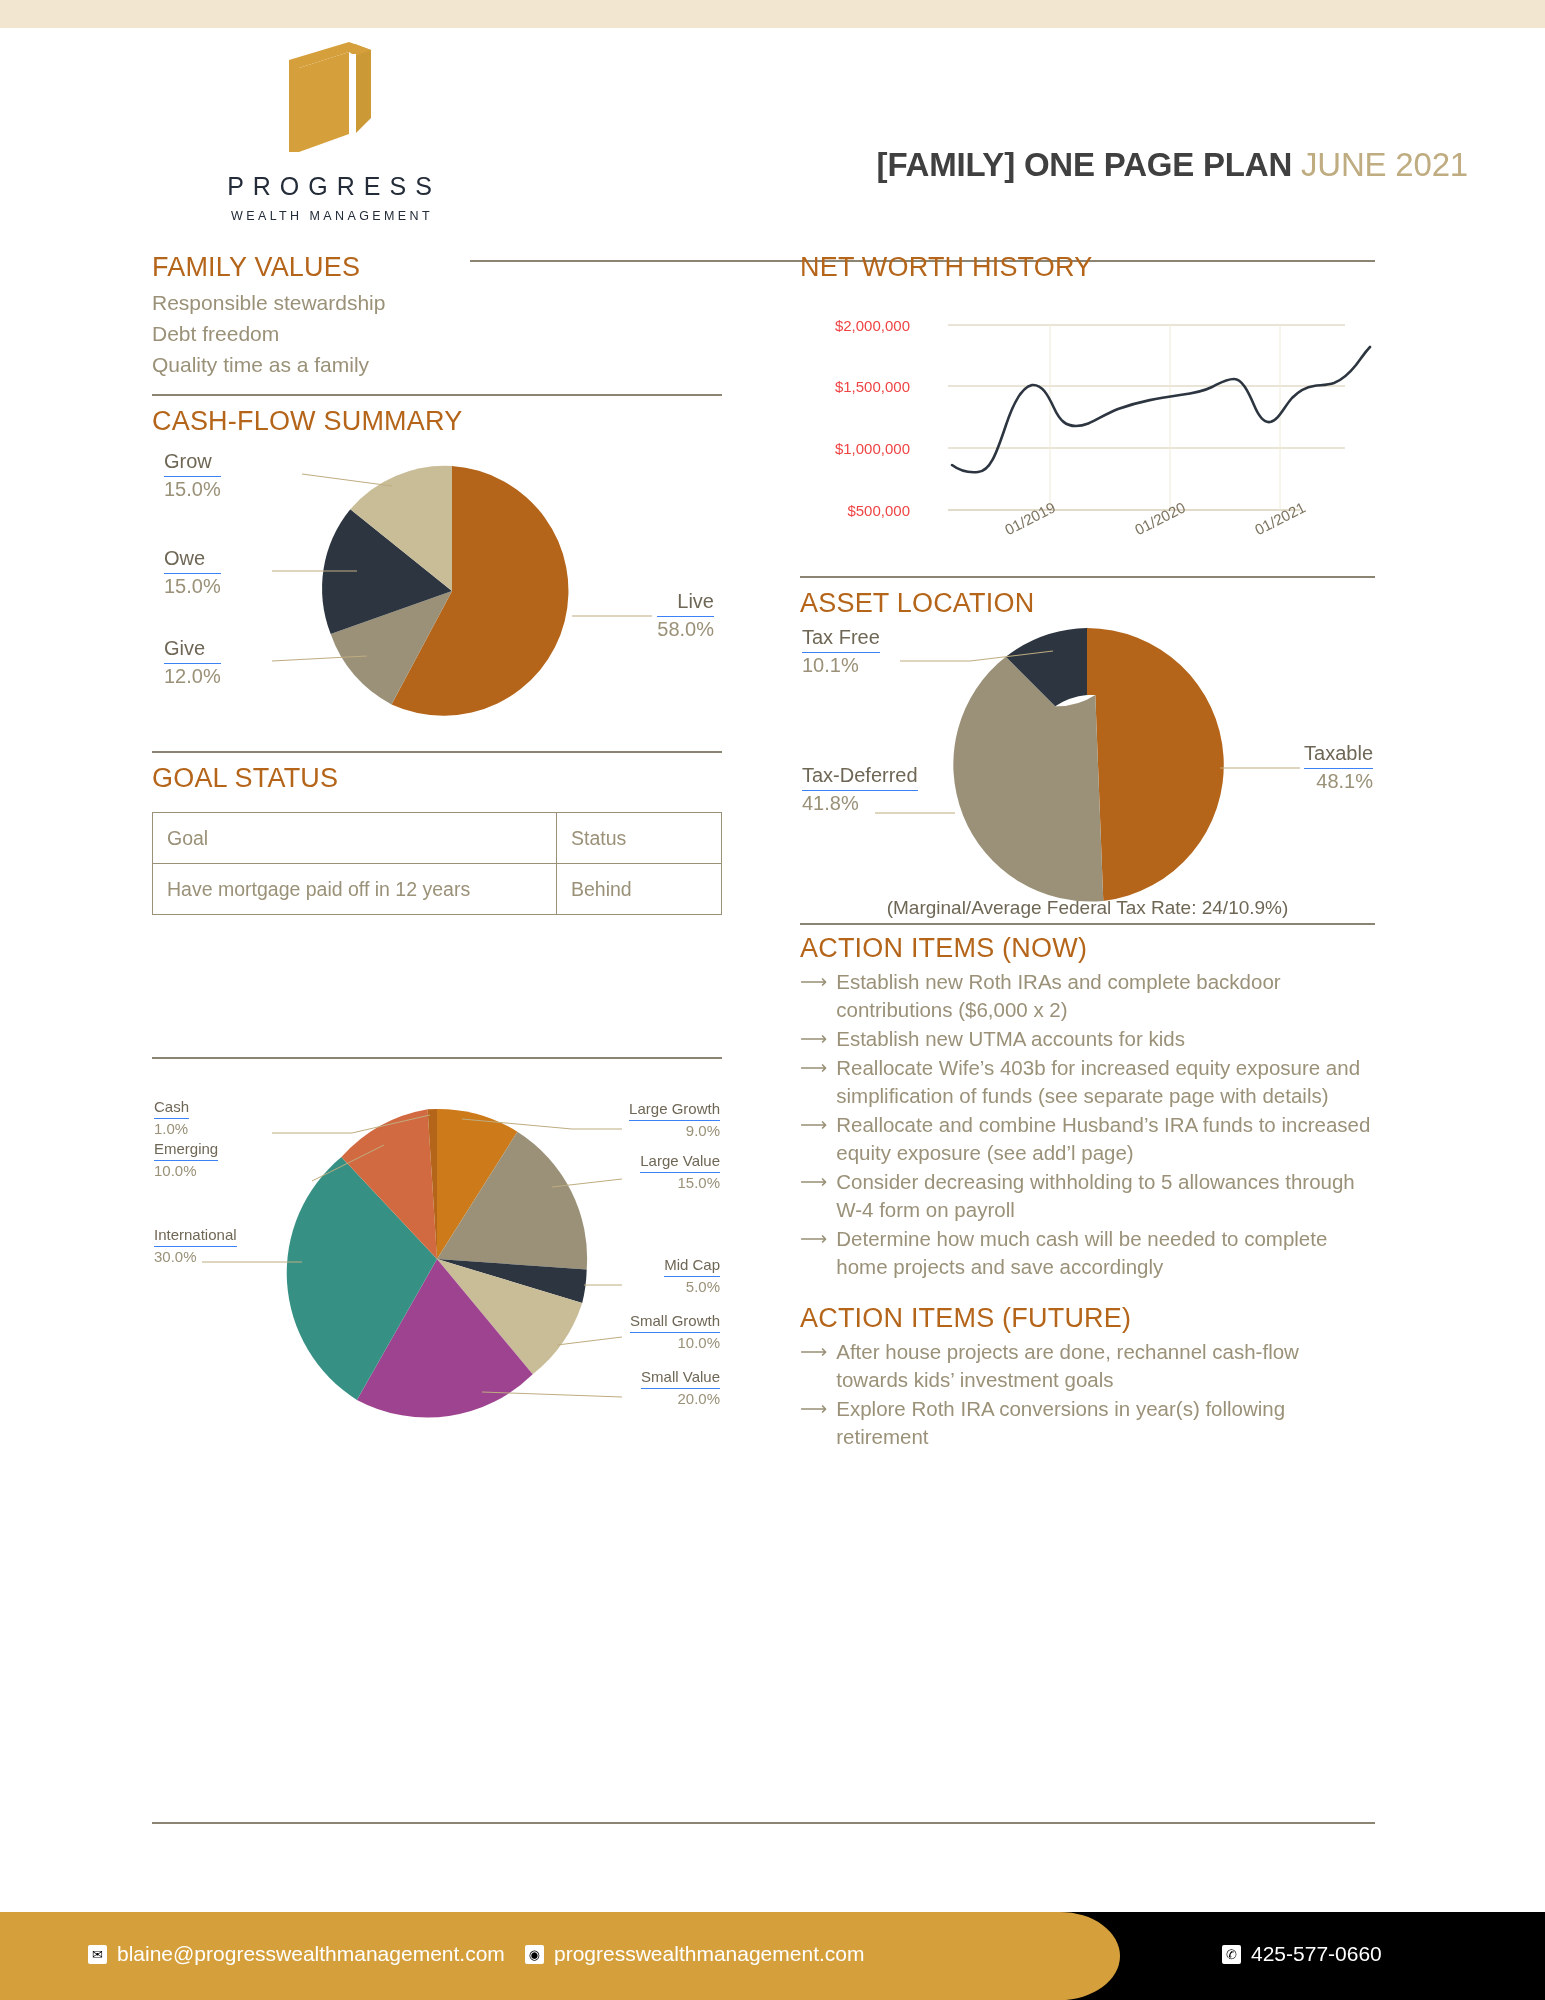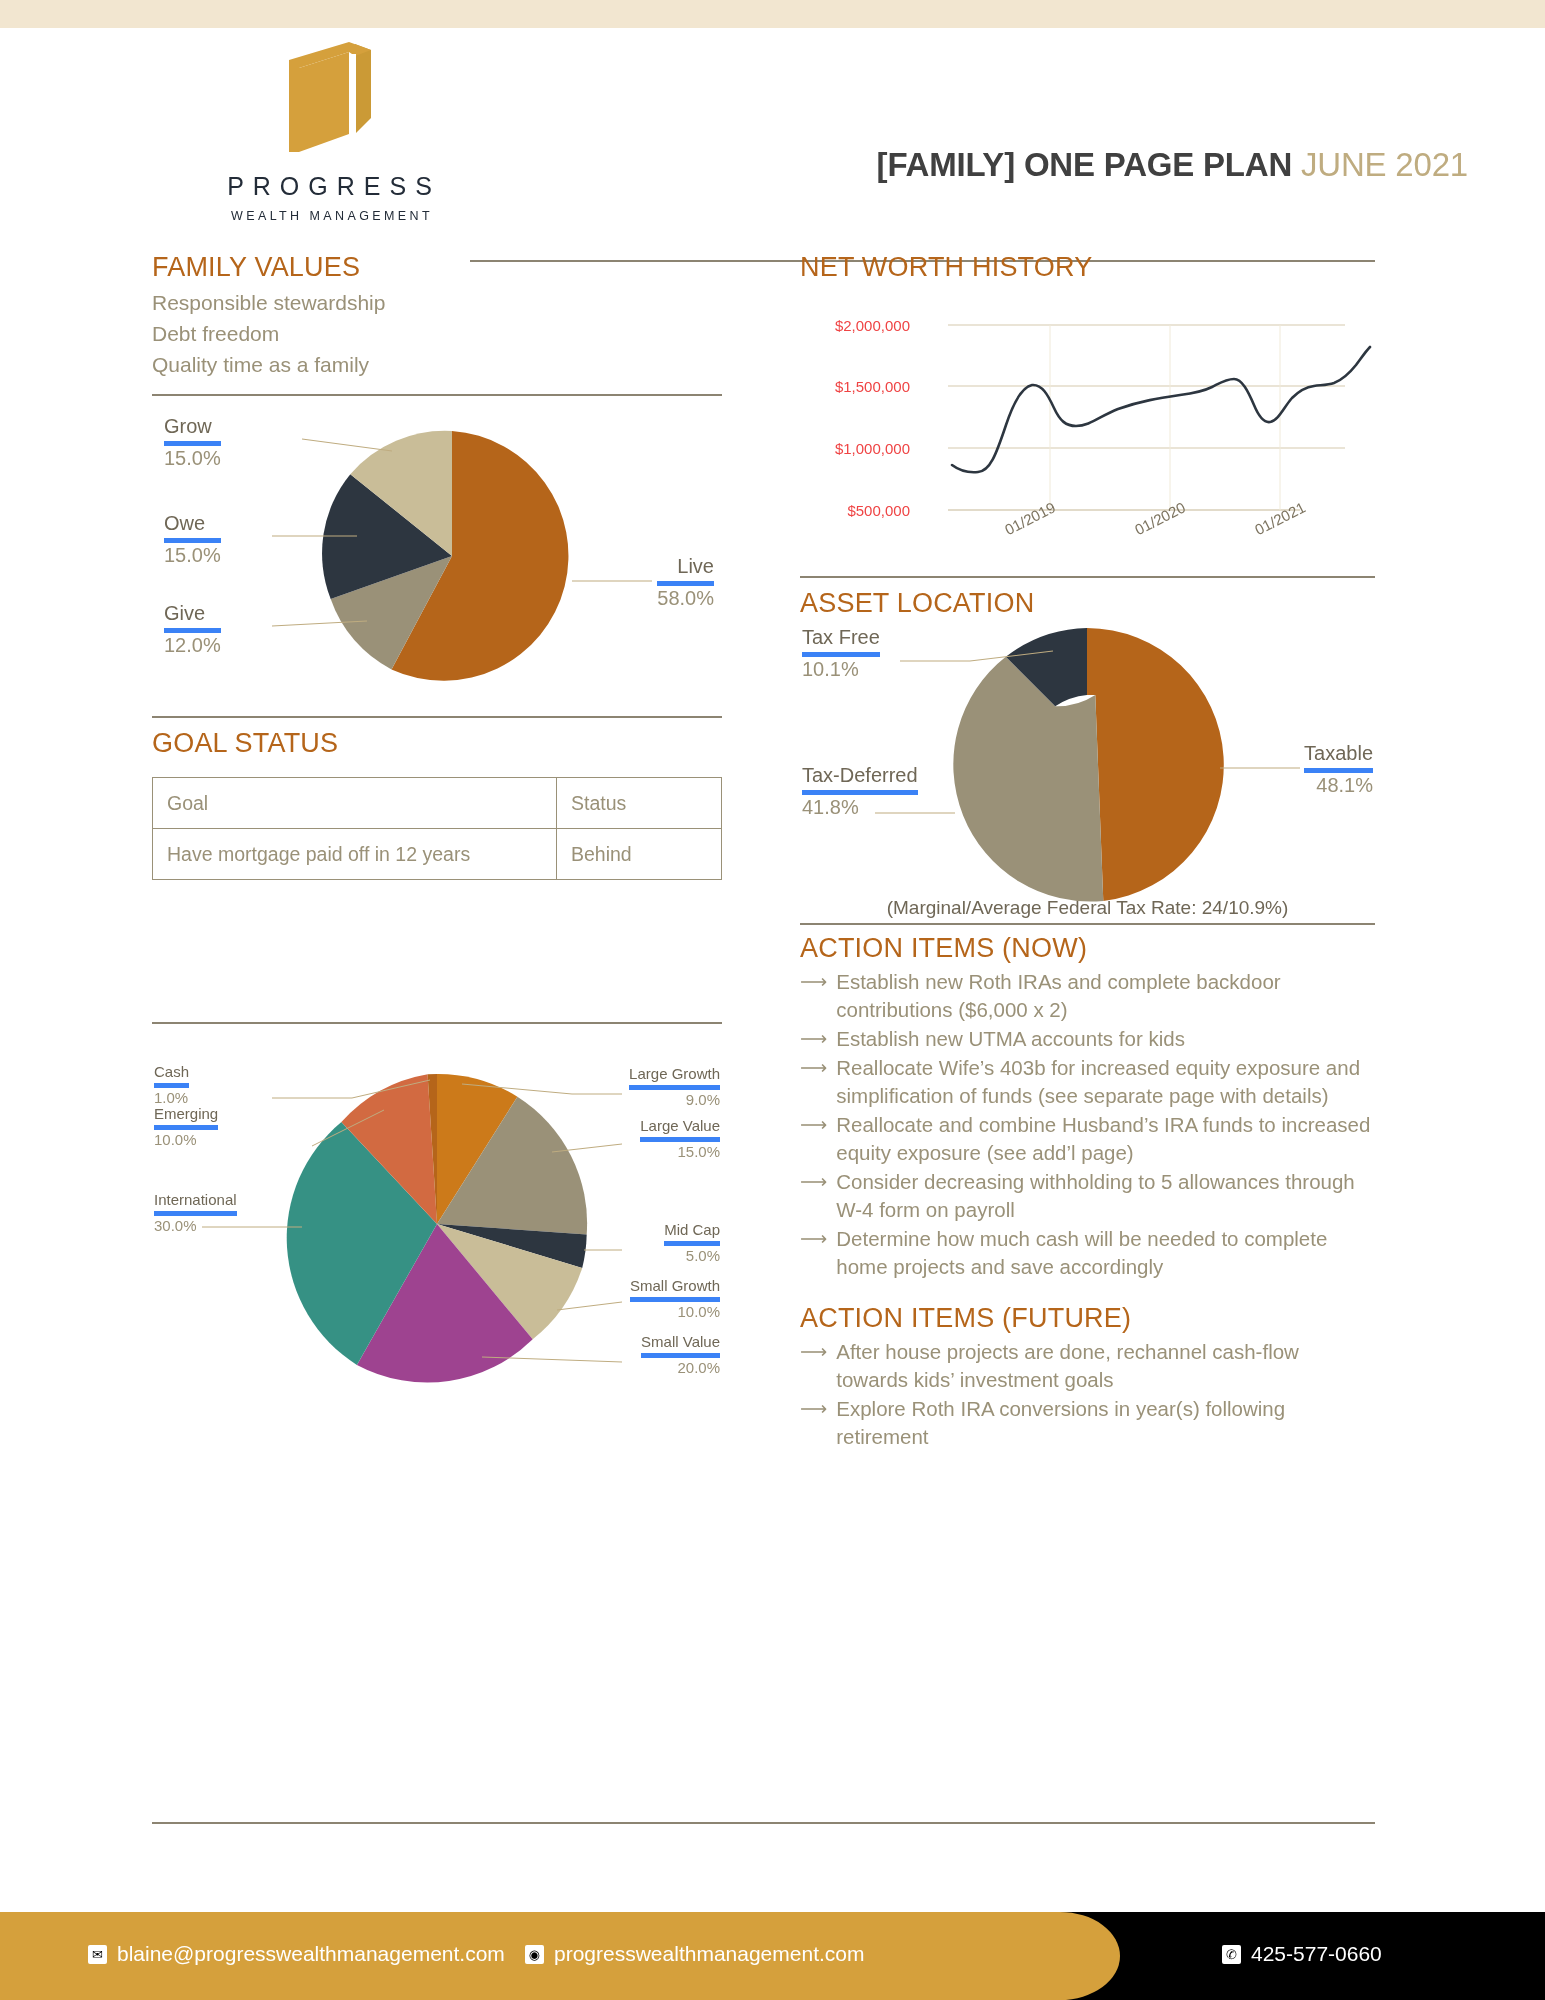--- a/index.html
+++ b/index.html
@@ -123,21 +123,21 @@
 
   .lbl {
     position: absolute;
     font-size: 20px;
     color: #9a9178;
     line-height: 25px;
     white-space: nowrap;
   }
   .lbl .nm { display: block; color: #6f6756; }
   .lbl .pc { display: block; }
-  .lbl.u .nm { border-bottom: 5px solid #3b82f6; padding-bottom: 2px; }
+  .lbl.u .nm { border-bottom: 1px solid #3b82f6; padding-bottom: 2px; }
   .lbl.right { text-align: right; }
 
   
   table.goal {
     width: 100%;
     border-collapse: collapse;
     margin-top: 18px;
   }
   table.goal td, table.goal th {
     border: 1.5px solid #9a9178;
@@ -263,20 +263,21 @@
   <div>
     <div class="sec-title">FAMILY VALUES</div>
     <div class="value-line">Responsible stewardship</div>
     <div class="value-line">Debt freedom</div>
     <div class="value-line">Quality time as a family</div>
   </div>
 
   <div class="divider" style="margin-top:14px;"></div>
 
   <div style="margin-top:10px;">
+    <div class="sec-title">CASH-FLOW SUMMARY</div>
 
     <div class="chart-wrap" style="height:310px;">
       <svg width="570" height="300" viewBox="0 0 570 300">
 
         <path d="M300 150 L300 25 A125 125 0 1 1 239.5 263.4 Z" fill="#b5651a"></path>
 
         <path d="M300 150 L239.5 263.4 A125 125 0 0 1 178.7 193.1 Z" fill="#9a9178"></path>
 
         <path d="M300 150 L178.7 193.1 A125 125 0 0 1 198.3 68.2 Z" fill="#2d3640"></path>
 

